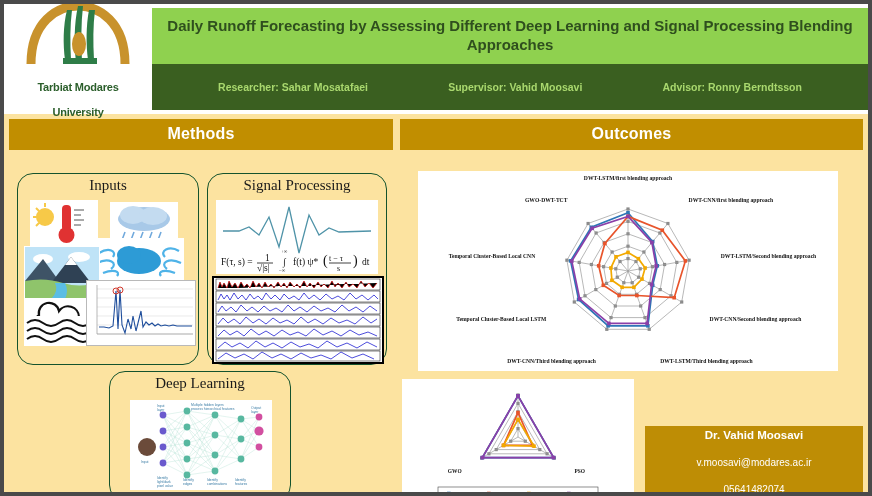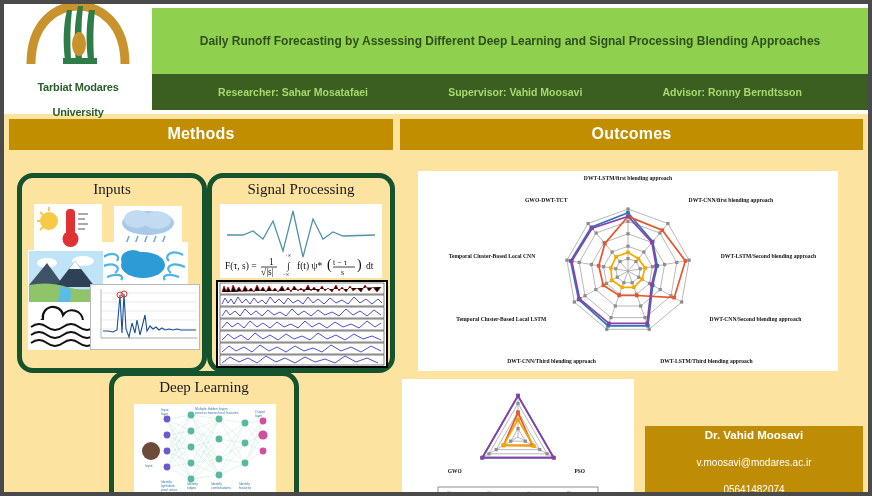--- a/index.html
+++ b/index.html
@@ -11,36 +11,36 @@
   
   .header{display:flex;height:110px;background:#ffffff;}
   .logo-box{width:148px;height:110px;background:#ffffff;display:flex;flex-direction:column;
             align-items:center;justify-content:center;flex:none;}
   .logo-art{width:110px;height:68px;position:relative;}
   .logo-text{font-size:11px;font-weight:bold;color:#2b5e2b;text-align:center;line-height:1.1;
              margin-top:13px;letter-spacing:-.2px;}
   .title-col{flex:1;display:flex;flex-direction:column;padding:4px 0 4px 0;}
   .title-bar{background:#8FD14F;flex:1;display:flex;align-items:center;justify-content:center;
              text-align:center;padding:2px 10px;}
-  .title-bar h1{margin:0;font-size:12px;font-weight:bold;color:#2f4f1e;line-height:1.25;}
-  .authors-bar{background:#3A5F20;height:36px;display:flex;align-items:center;
+  .title-bar h1{margin:0;font-size:15px;font-weight:bold;color:#2f4f1e;line-height:1.25;}
+  .authors-bar{background:#3A5F20;height:46px;display:flex;align-items:center;
                justify-content:space-around;padding:0 26px;}
   .authors-bar span{font-size:10.5px;font-weight:bold;color:#A9D86E;white-space:nowrap;}
   
   .sections{display:flex;gap:7px;padding:5px 5px 16px 5px;}
   .sec-title{background:#C18E00;color:#ffffff;font-size:16px;font-weight:bold;
              text-align:center;padding:6px 0 7px 0;letter-spacing:.2px;}
   .sec-methods{width:384px;flex:none;}
   .sec-outcomes{flex:1;}
   
   .cols{display:flex;gap:7px;padding:5px 5px 6px 5px;height:338px;box-sizing:border-box;}
   .col-methods{width:384px;flex:none;background:#FCE3A0;position:relative;}
   .col-outcomes{flex:1;position:relative;}
   
-  .card{position:absolute;border:5px solid #14532d;border-radius:16px;background:transparent;}
+  .card{position:absolute;border:1px solid #14532d;border-radius:16px;background:transparent;}
   .card-title{text-align:center;font-family:"Liberation Serif",serif;font-size:15px;
               color:#1a1a1a;padding-top:3px;}
   #card-inputs{left:8px;top:2px;width:180px;height:190px;}
   #card-signal{left:198px;top:2px;width:178px;height:190px;}
   #card-deep{left:100px;top:200px;width:180px;height:128px;}
   
   .collage{position:relative;width:100%;height:152px;}
   .ph{position:absolute;background:#ffffff;border:1px solid #ffffff;overflow:hidden;}
   
   .chart-pane{position:absolute;background:#ffffff;}

